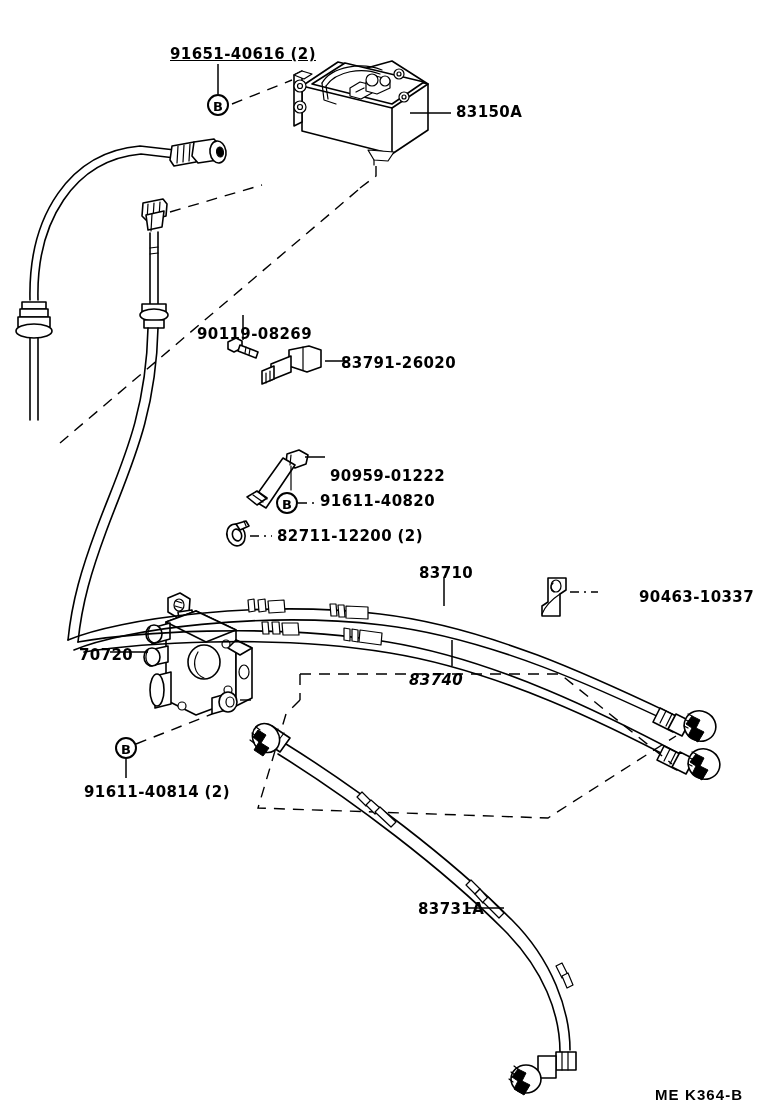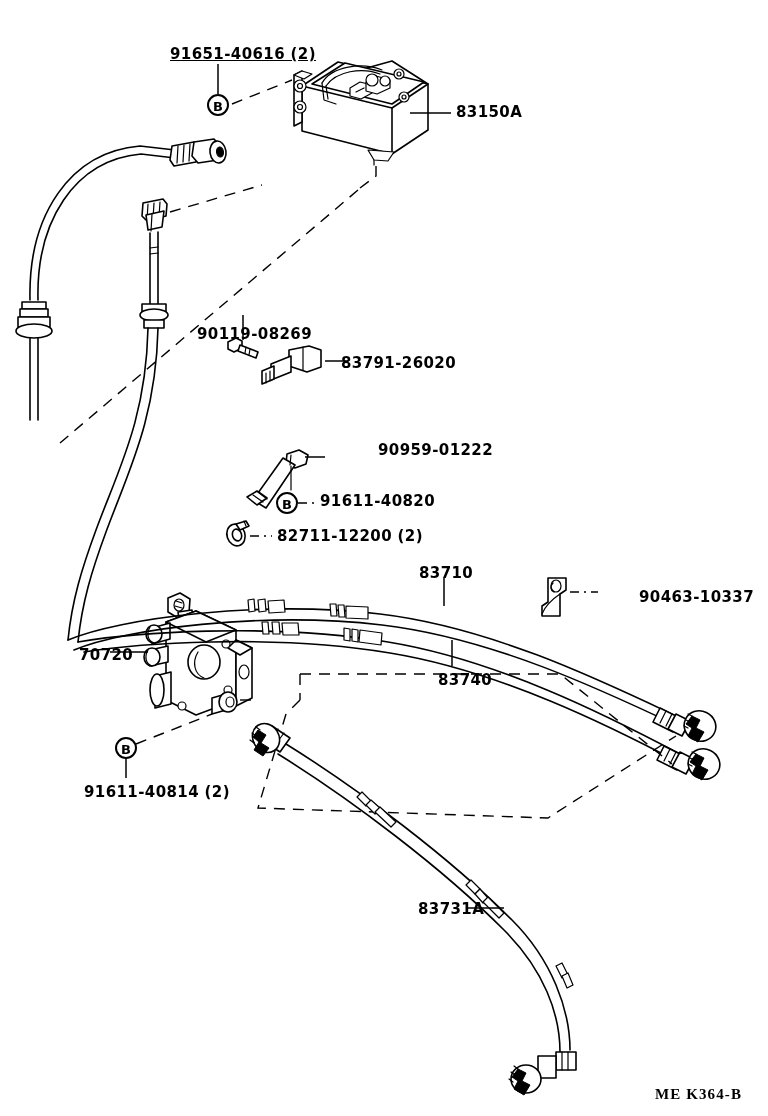--- a/index.html
+++ b/index.html
@@ -11,21 +11,21 @@
   }
   #sheet{position:relative;width:768px;height:1116px;background:#fff;}
   svg#art{position:absolute;left:0;top:0;width:768px;height:1116px;}
   .lbl{
     position:absolute;
     font-family:"DejaVu Sans","Liberation Sans",sans-serif;
     font-size:15px;font-weight:bold;color:#000;
     letter-spacing:0.4px;white-space:nowrap;line-height:1;
   }
   .footer{
-    position:absolute;font-family:Liberation Serif, serif;
+    position:absolute;font-family:Liberation Sans, sans-serif;
     font-size:15px;font-weight:bold;color:#000;letter-spacing:1.1px;white-space:nowrap;
   }
 </style>
 </head>
 <body>
 
 <div id="sheet">
 
   <svg id="art" viewBox="0 0 768 1116">
     <defs>
@@ -301,25 +301,25 @@
     <g>
       <circle cx="126" cy="748" r="10" fill="#fff" stroke="#000" stroke-width="2"></circle>
       <text x="126" y="754" text-anchor="middle" font-family="DejaVu Sans, sans-serif" font-size="13" font-weight="bold" fill="#000">B</text>
     </g>
   </svg>
 
   <div class="lbl" style="left:170px;top:47px;text-decoration:underline;">91651-40616 (2)</div>
   <div class="lbl" style="left:456px;top:105px;">83150A</div>
   <div class="lbl" style="left:197px;top:300px;margin-top:27px;">90119-08269</div>
   <div class="lbl" style="left:341px;top:356px;">83791-26020</div>
-  <div class="lbl" style="left:330px;top:443px;margin-left:48px;">90959-01222</div>
+  <div class="lbl" style="left:330px;top:469px;">90959-01222</div>
   <div class="lbl" style="left:320px;top:494px;">91611-40820</div>
   <div class="lbl" style="left:277px;top:529px;">82711-12200 (2)</div>
   <div class="lbl" style="left:419px;top:566px;">83710</div>
   <div class="lbl" style="left:603px;top:590px;margin-left:36px;">90463-10337</div>
   <div class="lbl" style="left:79px;top:648px;">70720</div>
-  <div class="lbl" style="left:438px;top:673px;">83740</div>
+  <div class="lbl" style="left:409px;top:673px;font-style:italic;">83740</div>
   <div class="lbl" style="left:84px;top:785px;">91611-40814 (2)</div>
   <div class="lbl" style="left:418px;top:902px;">83731A</div>
 
   <div class="footer" style="left:655px;top:1086px;">ME K364-B</div>
 
 </div>
 
 </body></html>

